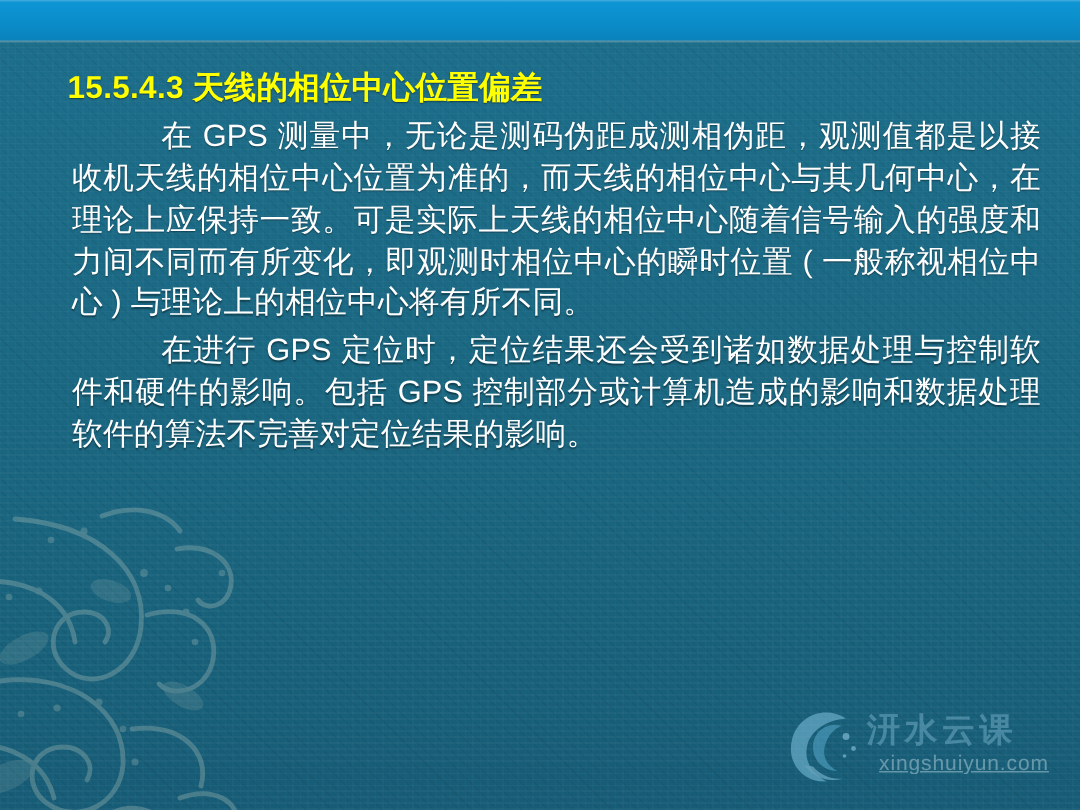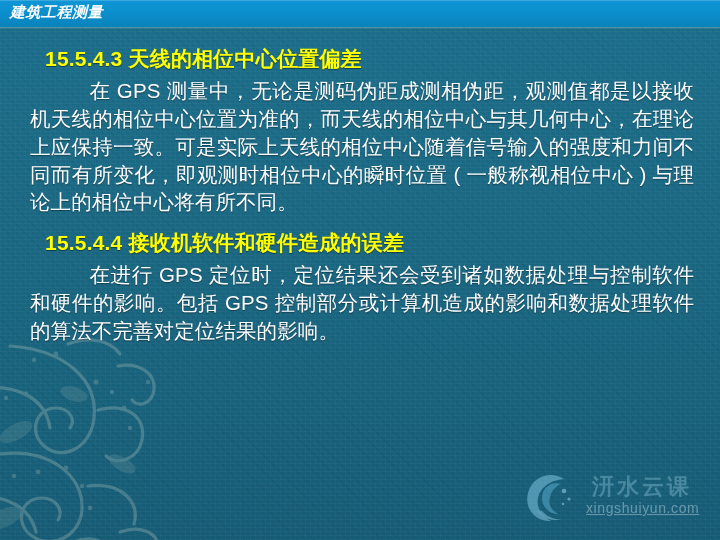--- a/index.html
+++ b/index.html
@@ -96,21 +96,21 @@
     line-height: 1.28;
     letter-spacing: .2px;
     white-space: nowrap;
     text-shadow: 0 1px 1px rgba(0,0,0,.45);
   }
   #heading-1 { margin-top: 19px; }
   #heading-2 { margin-top: 14px; }
 
   .para {
     margin: 4px 0 0 0;
-    padding: 0 26px 0 30px;
+    padding: 0 26px 0 48px;
     font-size: 20.5px;
     line-height: 1.36;
     color: #ffffff;
     text-align: justify;
     text-justify: inter-ideograph;
     text-indent: 2.9em;
     letter-spacing: .1px;
     text-shadow: 0 1px 1px rgba(0,0,0,.4);
   }
 
@@ -125,21 +125,21 @@
     opacity: .55;
     pointer-events: none;
   }
   #wm-mark {
     position: absolute;
     left: 0; top: 2px;
     width: 58px; height: 58px;
   }
   #wm-cn {
     position: absolute;
-    left: 72px; top: 6px;
+    left: 58px; top: 6px;
     font-size: 22px;
     font-weight: bold;
     color: #8fc7dd;
     letter-spacing: 3px;
     white-space: nowrap;
     opacity: .72;
   }
   #wm-url {
     position: absolute;
     left: 66px; top: 34px;
@@ -195,29 +195,27 @@
     </g>
     <g fill="#b9c9bf" opacity="0.5">
       <ellipse cx="46" cy="96" rx="18" ry="8" transform="rotate(-28 46 96)"></ellipse>
       <ellipse cx="34" cy="182" rx="20" ry="9" transform="rotate(-24 34 182)"></ellipse>
       <ellipse cx="152" cy="128" rx="15" ry="7" transform="rotate(30 152 128)"></ellipse>
       <ellipse cx="104" cy="58" rx="14" ry="7" transform="rotate(18 104 58)"></ellipse>
     </g>
   </svg>
 
   <div id="header">
-    <div class="hdr-left">建筑工程测量</div>
   </div>
   <div id="header-rule"></div>
 
   <div id="content">
     <h2 class="heading" id="heading-1">15.5.4.3 天线的相位中心位置偏差</h2>
     <p class="para">在 GPS 测量中，无论是测码伪距成测相伪距，观测值都是以接收机天线的相位中心位置为准的，而天线的相位中心与其几何中心，在理论上应保持一致。可是实际上天线的相位中心随着信号输入的强度和力间不同而有所变化，即观测时相位中心的瞬时位置 ( 一般称视相位中心 ) 与理论上的相位中心将有所不同。</p>
 
-    <h2 class="heading" id="heading-2">15.5.4.4 接收机软件和硬件造成的误差</h2>
     <p class="para">在进行 GPS 定位时，定位结果还会受到诸如数据处理与控制软件和硬件的影响。包括 GPS 控制部分或计算机造成的影响和数据处理软件的算法不完善对定位结果的影响。</p>
   </div>
 
   <div id="watermark">
     <svg id="wm-mark" viewBox="0 0 58 58" xmlns="http://www.w3.org/2000/svg">
       <path d="M44 11 C 30 2, 12 9, 8 25 C 4 41, 16 54, 31 53 C 22 48, 16 40, 18 30 C 20 19, 31 12, 44 11 Z" fill="#7fc3e0"></path>
       <path d="M41 16 C 31 13, 22 20, 22 30 C 22 39, 29 46, 38 46 C 31 42, 28 36, 30 29 C 32 22, 36 18, 41 16 Z" fill="#5fb0d4" opacity="0.9"></path>
       <path d="M16 42 C 22 50, 32 54, 42 51 C 35 52, 27 49, 22 43 Z" fill="#9ad3ea" opacity="0.85"></path>
       <circle cx="44" cy="23" r="2.3" fill="#9ad3ea"></circle>
       <circle cx="49" cy="31" r="1.6" fill="#9ad3ea"></circle>

